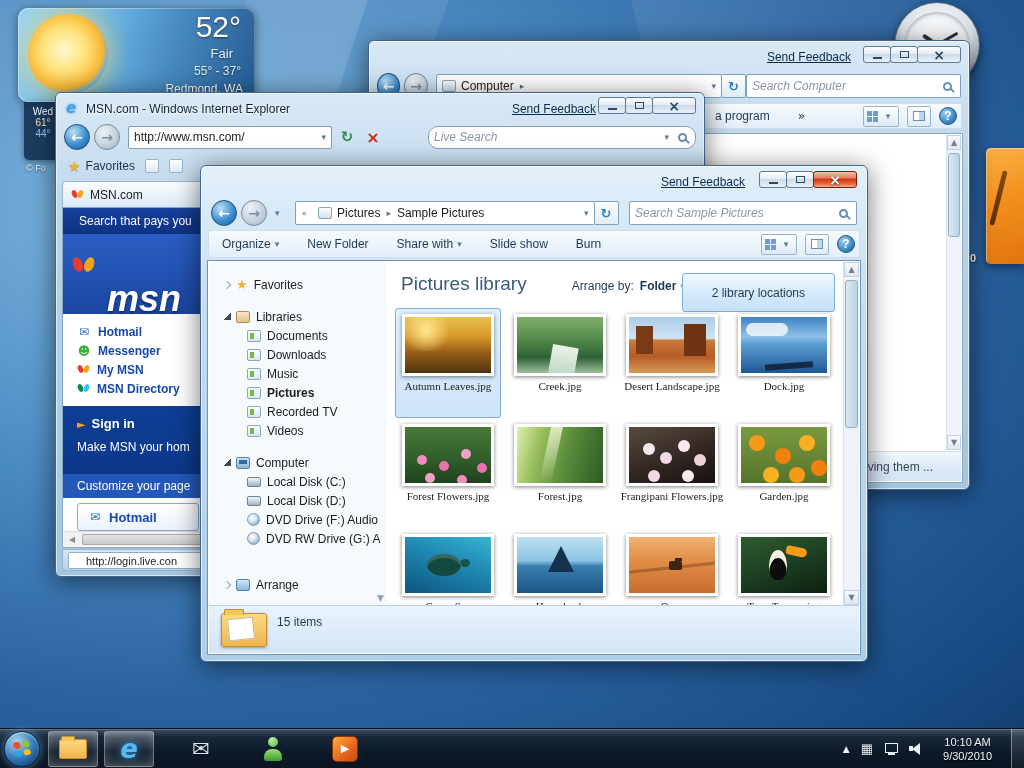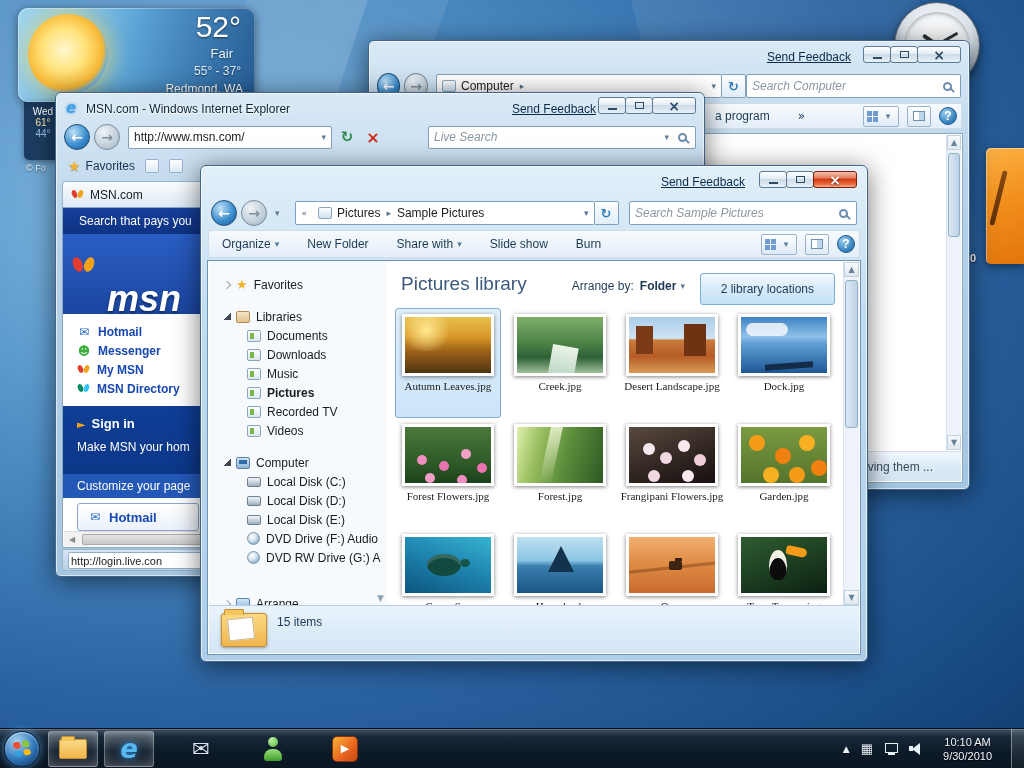--- a/index.html
+++ b/index.html
@@ -144,21 +144,21 @@
   #win-ie .feedback { right:108px; }
   #win-ie .capbtns { right:8px; top:4px; }
   .ieicon { position:absolute; left:10px; top:6px; font-size:15px; font-weight:bold; font-style:italic; color:#3fa3e8;
             text-shadow:0 0 3px rgba(30,110,190,.6); font-family:"DejaVu Sans",sans-serif; }
   .ienav { position:absolute; left:0; right:0; top:28px; height:32px; display:flex; align-items:center; padding:0 8px; }
   .ienav .fld.addr { width:204px; height:23px; margin-left:8px; }
   .iebtn { width:22px; height:22px; margin-left:4px; border:1px solid transparent; border-radius:2px;
            display:flex; align-items:center; justify-content:center; font-family:"DejaVu Sans",sans-serif; }
   .iebtn.refresh { color:#2e8a4a; font-size:15px; font-weight:bold; }
   .iebtn.stop { color:#cf2a10; font-size:16px; font-weight:bold; }
-  .ienav .fld.search { width:268px; height:23px; margin-left:auto; }
+  .ienav .fld.search { width:268px; height:23px; margin-left:auto;border-radius:10px; }
   .iefav { position:absolute; left:0; right:0; top:60px; height:26px; display:flex; align-items:center; padding:0 12px;
            color:#15334f; }
   .star { font-family:"DejaVu Sans",sans-serif; color:#f2b32a; font-size:14px; margin-right:5px; text-shadow:0 1px 1px rgba(0,0,0,.3); }
   .favico { width:14px; height:14px; border:1px solid #9ab4cc; border-radius:2px; background:linear-gradient(#fff,#dcE9f5); margin-left:10px; }
   .ietabs { position:absolute; left:0; right:0; top:86px; height:28px; }
   .ietab { position:absolute; left:6px; bottom:0; width:152px; height:26px; border:1px solid #98b5cf; border-bottom:none;
            border-radius:4px 4px 0 0; background:linear-gradient(#fbfdff,#dce9f5); display:flex; align-items:center; padding:0 8px; color:#1c1c1c; }
   .fly { position:relative; width:13px; height:11px; flex:none; margin-right:6px; }
   .fly::before, .fly::after { content:""; position:absolute; width:5px; height:8px; border-radius:50%; top:1px; }
   .fly::before { left:1px; background:#e43d30; transform:rotate(-22deg); }
@@ -183,21 +183,21 @@
   .hotbtn { width:122px; height:28px; border:1px solid #8aa8d0; border-radius:3px;
             background:linear-gradient(#ffffff,#eaf2fc); color:#1648b0; font-weight:bold; font-size:13px;
             display:flex; align-items:center; gap:7px; padding:0 10px; cursor:pointer; }
   .iehscroll { position:absolute; left:1px; right:1px; bottom:1px; height:15px; background:#f1f1f1; border-top:1px solid #dcdcdc; }
   .hthumb { position:absolute; left:18px; top:2px; width:128px; height:11px; background:linear-gradient(#e4e4e4,#c9c9c9); border:1px solid #aaa; border-radius:2px; }
   .harr { position:absolute; top:0; width:16px; height:15px; color:#888; font-size:8px; display:flex; align-items:center; justify-content:center; font-family:"DejaVu Sans",sans-serif; }
   .harr.l { left:0; } .harr.r { right:0; }
   .iestatus { position:absolute; left:6px; right:6px; bottom:5px; height:22px;
               background:linear-gradient(#d7e6f4,#b9d0e6); border:1px solid #9ab4cc; border-radius:2px; }
   .statfld { position:absolute; left:5px; top:2px; width:150px; height:17px; background:#fff; border:1px solid #93aec7;
-             border-radius:2px; font-size:11px; color:#222; padding:2px 2px; white-space:nowrap; overflow:hidden; }
+             border-radius:2px; font-size:11px; color:#222; padding:2px 17px; white-space:nowrap; overflow:hidden; }
 
   
   #win-exp { left:200px; top:165px; width:668px; height:497px; z-index:4;
              background:linear-gradient(#e2f0fa, #c2dcf0 30%, #aecee8); }
   #win-exp .feedback { right:122px; }
   #win-exp .capbtns { right:10px; }
   .eaddr { position:absolute; left:0; right:0; top:30px; height:34px; display:flex; align-items:center; padding:0 10px; }
   .eaddr .histdd { margin-left:3px; }
   .eaddr .grp { display:flex; height:24px; margin-left:10px; }
   .eaddr .fld.bc { width:300px; }
@@ -224,21 +224,21 @@
   .nico.dvd { width:13px; height:13px; border-radius:50%; border-color:#7d98b0;
               background:radial-gradient(circle at 38% 35%, #ffffff, #cfe0ee 45%, #92b2cc 70%, #c8d8e6); }
   .nico.net { background:linear-gradient(#d2e8f8,#86b6dc); border-color:#5a82a8; }
   .nsel { font-weight:bold; }
   .navdown { position:absolute; right:3px; bottom:2px; color:#8fa2b4; font-size:9px; font-family:"DejaVu Sans",sans-serif; }
   .econtent { position:absolute; left:178px; right:16px; top:0; bottom:0; overflow:hidden; background:#fff; }
   .libhead { position:relative; height:46px; }
   .libtitle { position:absolute; left:14px; top:11px; font-size:19px; color:#3c5a7e; }
   .arrange { position:absolute; right:158px; top:17px; color:#1e3955; display:flex; gap:6px; align-items:flex-start; }
   .arrval { display:flex; align-items:center; gap:4px; color:#1e3955; cursor:pointer; }
-  .locbtn { position:absolute; right:8px; top:11px; height:32px; padding:0 20px; border:1px solid #79aede; border-radius:3px;
+  .locbtn { position:absolute; right:8px; top:11px; height:39px; padding:0 29px; border:1px solid #79aede; border-radius:3px;
             background:linear-gradient(#f3f9fe,#d9ecfb 45%,#c4e0f6); color:#1e3955; display:flex; align-items:center; cursor:pointer; }
   .grid { position:absolute; left:8px; top:46px; display:grid; grid-template-columns:repeat(4,112px); grid-auto-rows:110px; }
   .gitem { width:106px; padding-top:2px; border:1px solid transparent; border-radius:3px; text-align:center; cursor:pointer; }
   .gitem.selected { background:linear-gradient(#e2f0fc,#cce4f9); border-color:#84aed6; }
   .th { width:92px; height:62px; border:3px solid #fff; box-shadow:0 1px 4px rgba(0,0,0,.5); margin:3px auto 4px; position:relative; overflow:hidden; }
   .th::before, .th::after { content:""; position:absolute; }
   .glabel { font-size:11px; line-height:13px; color:#1c1c1c; max-height:26px; overflow:hidden;font-family:Liberation Serif, serif; }
 
   .th-autumn { background:linear-gradient(180deg,#e8c050 0%,#d89828 35%,#9a6018 62%,#4e3410 100%); }
   .th-autumn::before { left:-6px; top:-8px; width:54px; height:42px; background:radial-gradient(circle,#ffe890 0%,rgba(255,232,144,0) 70%); }
@@ -625,24 +625,20 @@
           </div>
         <div class="nrow lv1">
             <span class="nico drive"></span>
             <span>Local Disk (C:)</span>
           </div>
         <div class="nrow lv1">
             <span class="nico drive"></span>
             <span>Local Disk (D:)</span>
           </div>
         <div class="nrow lv1">
-            <span class="nico drive"></span>
-            <span>Local Disk (E:)</span>
-          </div>
-        <div class="nrow lv1">
             <span class="nico dvd"></span>
             <span>DVD Drive (F:) Audio</span>
           </div>
         <div class="nrow lv1">
             <span class="nico dvd"></span>
             <span>DVD RW Drive (G:) A</span>
           </div>
         <div class="nsp2"></div>
         <div class="nrow lv0">
             <span class="tw">

